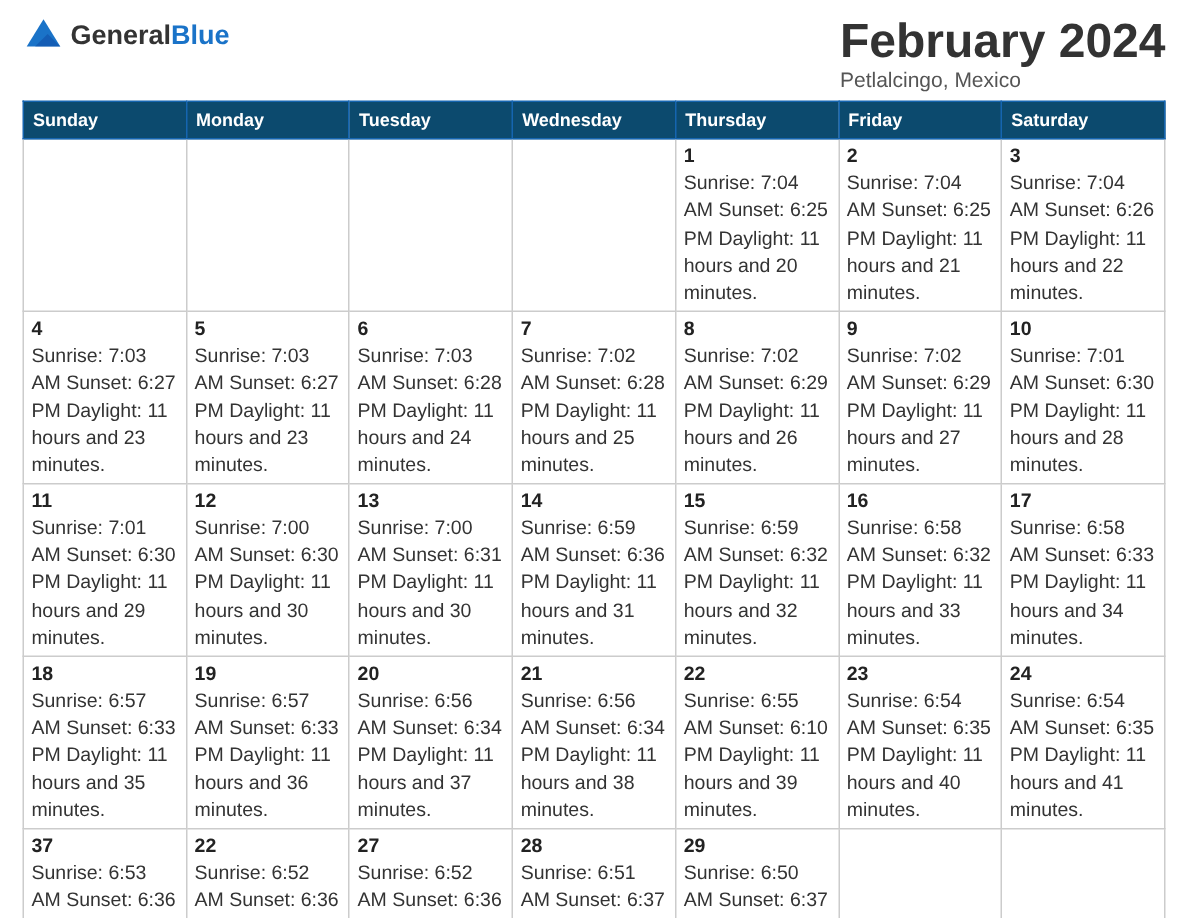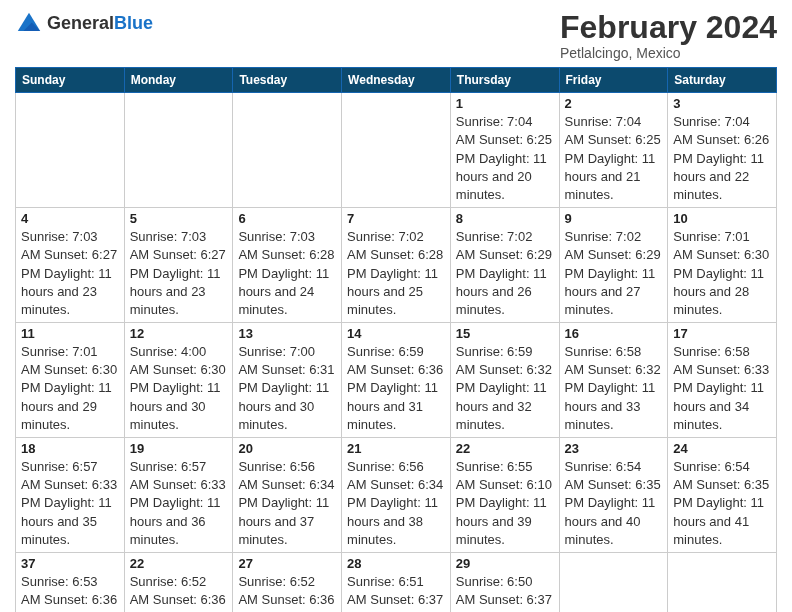--- a/index.html
+++ b/index.html
@@ -212,21 +212,21 @@
         <tr class="week-row">
           <td>
             <span class="day-num">11</span>
             <div class="day-info">Sunrise: 7:01 AM
 Sunset: 6:30 PM
 Daylight: 11 hours
 and 29 minutes.</div>
           </td>
           <td>
             <span class="day-num">12</span>
-            <div class="day-info">Sunrise: 4:00 AM
+            <div class="day-info">Sunrise: 7:00 AM
 Sunset: 6:30 PM
 Daylight: 11 hours
 and 30 minutes.</div>
           </td>
           <td>
             <span class="day-num">13</span>
             <div class="day-info">Sunrise: 7:00 AM
 Sunset: 6:31 PM
 Daylight: 11 hours
 and 30 minutes.</div>

